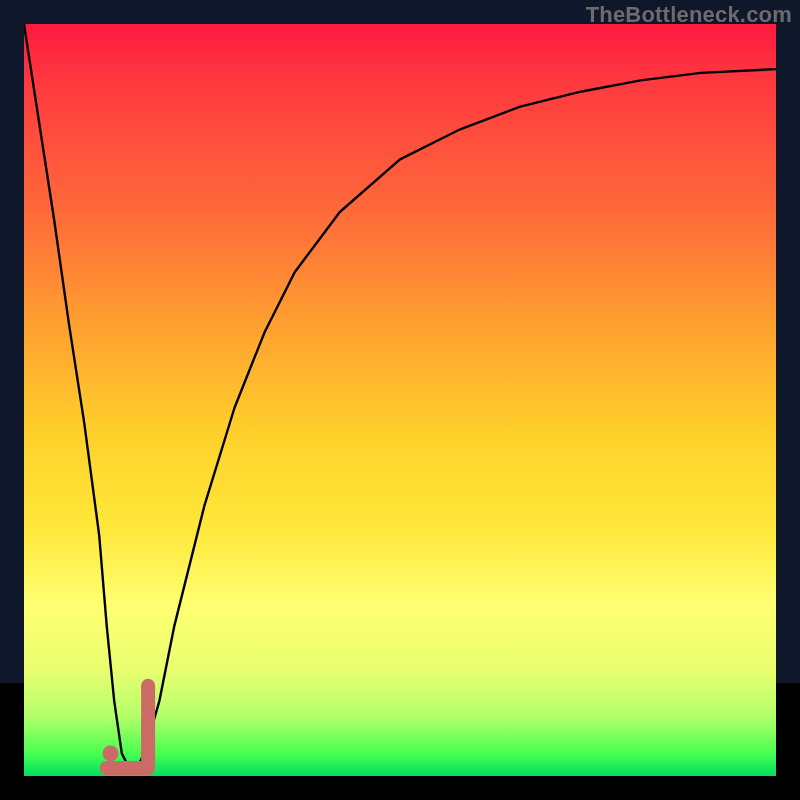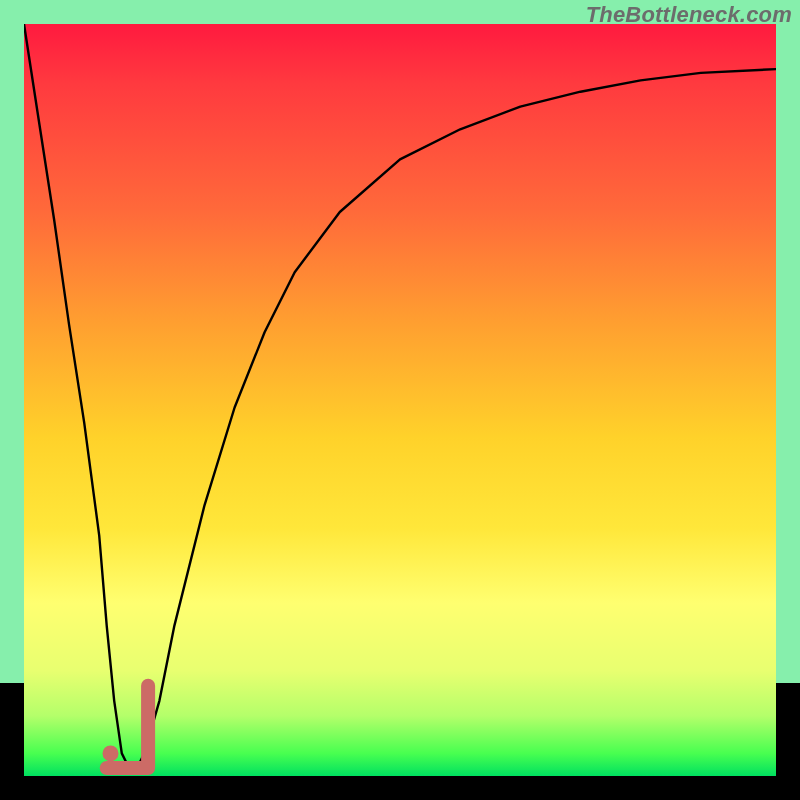--- a/index.html
+++ b/index.html
@@ -1,22 +1,21 @@
 <!DOCTYPE html>
 <html><head>
 <meta charset="utf-8">
 <style>
   * { margin: 0; padding: 0; box-sizing: border-box; }
   html, body { width: 800px; height: 800px; overflow: hidden; background: #000; }
   .frame {
     position: relative;
     width: 800px;
     height: 683px;
-    background: #86efac;
-    font-style: italic;
+    background: #0f172a;
   }
   .watermark {
     position: absolute;
     top: 2px;
     right: 8px;
     color: #6c6c6c;
     font-family: Arial, Helvetica, sans-serif;
     font-size: 22px;
     font-weight: bold;
     letter-spacing: 0.2px;

